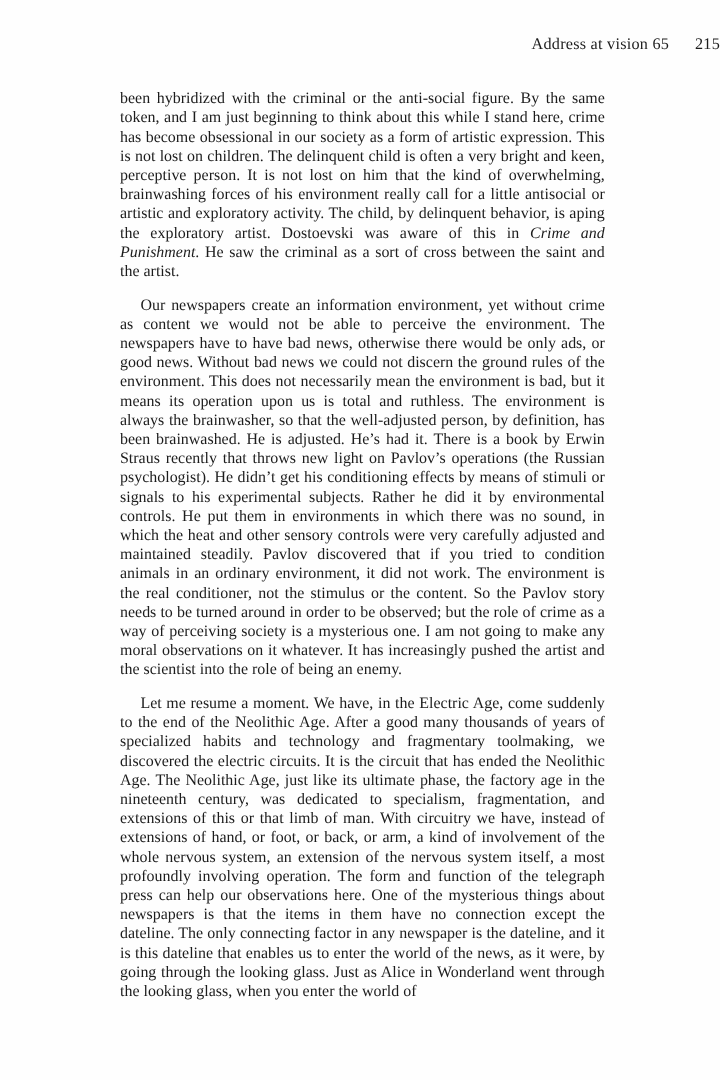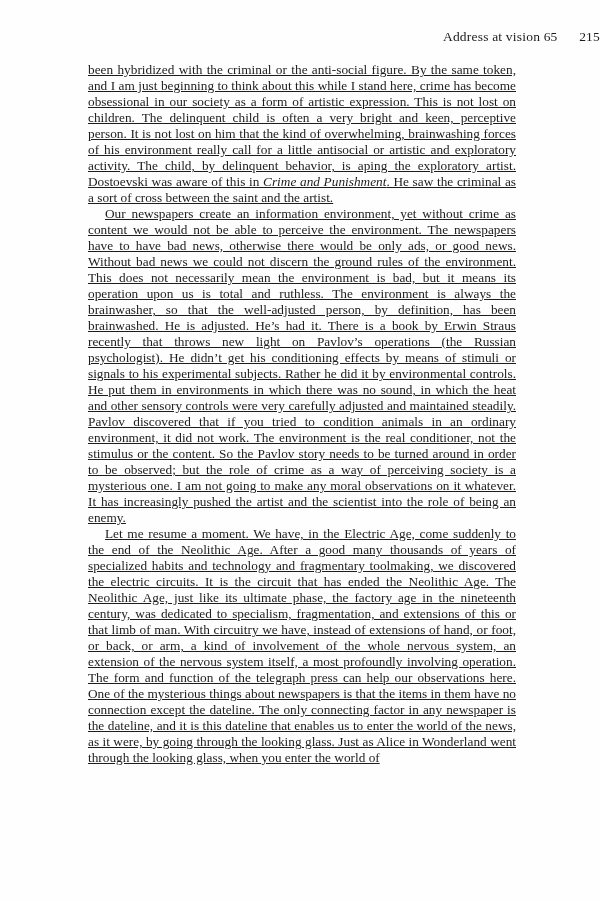--- a/index.html
+++ b/index.html
@@ -34,23 +34,22 @@
     position: absolute;
     top: 62px;
     left: 88px;
     width: 428px;
     font-size: 13.3px;
     line-height: 16px;
     text-align: justify;
     text-justify: inter-word;
   }
   .text-body p {
-    margin: 0;
+    margin: 12px;
     padding: 0;
-    text-decoration: underline;
   }
   .text-body p.indent {
     text-indent: 17px;
   }
   .italic {
     font-style: italic;
   }
 </style>
 </head>
 <body>

